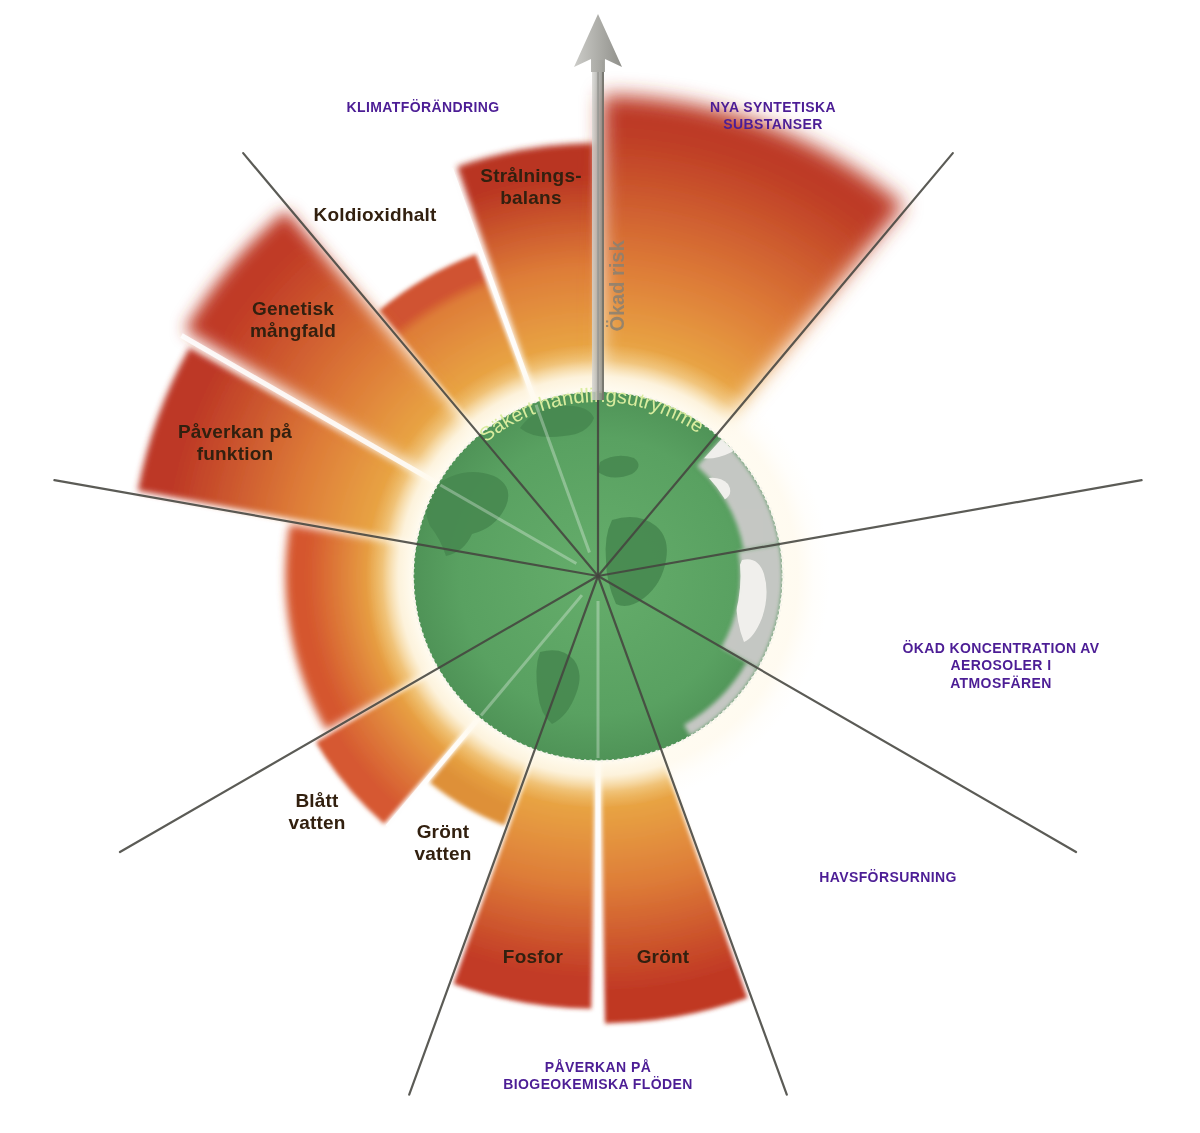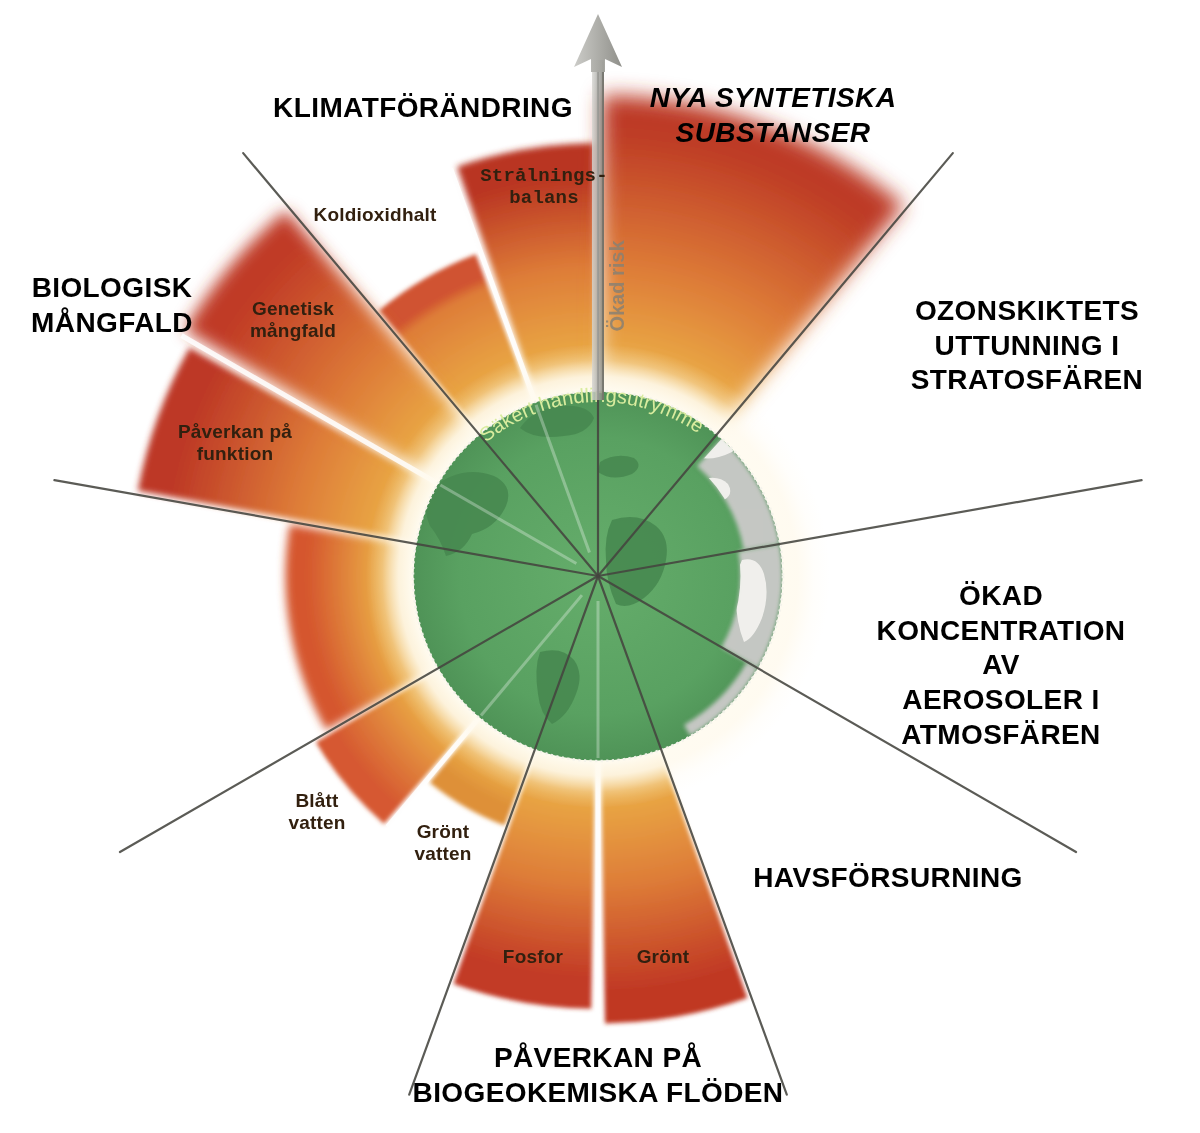--- a/index.html
+++ b/index.html
@@ -1,33 +1,33 @@
 <!DOCTYPE html>
 <html><head>
 <meta charset="utf-8">
 <style>
   html,body{margin:0;padding:0;background:#ffffff;}
   #page{position:relative;width:1200px;height:1133px;background:#fff;overflow:hidden;
         font-family:"Liberation Sans", sans-serif;}
   #chart-svg{position:absolute;left:0;top:0;}
   .lbl{position:absolute;transform:translate(-50%,-50%);text-align:center;
        white-space:pre-line;pointer-events:none;}
-  .g{font-weight:bold;font-size:28px;color:#000000;letter-spacing:.4px;line-height:1.24;}
+  .g{font-weight:bold;font-size:14px;color:#4c1d95;letter-spacing:.4px;line-height:1.24;}
   .s{font-weight:bold;font-size:19px;color:#32200f;line-height:1.16;letter-spacing:.2px;}
   #lbl-klimat{left:423px;top:108px;}
-  #lbl-nya{left:773px;top:116px;font-style:italic;}
+  #lbl-nya{left:773px;top:116px;}
   #lbl-ozon{left:1027px;top:346px;}
   #lbl-aerosol{left:1001px;top:622px;margin-top:44px;}
   #lbl-havs{left:888px;top:878px;}
   #lbl-biogeo{left:598px;top:1076px;}
   #lbl-mark{left:130px;top:638px;}
   #lbl-bio{left:112px;top:306px;}
   #lbl-farsk{left:280px;top:943px;}
   #lbl-koldioxid{left:375px;top:191px;margin-top:24px;}
-  #lbl-stralning{left:544px;top:187px;font-family:Liberation Mono, monospace;}
+  #lbl-stralning{left:531px;top:187px;}
   #lbl-kvave{left:663px;top:957px;}
   #lbl-fosfor{left:533px;top:957px;}
   #lbl-gront{left:443px;top:843px;}
   #lbl-blatt{left:317px;top:806px;margin-top:6px;}
   #lbl-paverkan{left:235px;top:443px;}
   #lbl-genetisk{left:293px;top:320px;}
   #lbl-okad{left:617px;top:286px;transform:translate(-50%,-50%) rotate(-90deg);
             font-weight:bold;font-size:20px;color:#8a8172;opacity:.85;white-space:nowrap;}
 </style>
 </head>
@@ -203,34 +203,29 @@
         <path d="M598 14 L574 67 L591 59 L591 72 L605 72 L605 59 L622 67 Z" fill="url(#headG)" opacity="0.95"></path>
       </g>
     </svg>
 
   <div class="lbl g" id="lbl-klimat">KLIMATFÖRÄNDRING</div>
   <div class="lbl s" id="lbl-koldioxid">Koldioxidhalt</div>
   <div class="lbl s" id="lbl-stralning">Strålnings-
 balans</div>
   <div class="lbl g" id="lbl-nya">NYA SYNTETISKA
 SUBSTANSER</div>
-  <div class="lbl g" id="lbl-ozon">OZONSKIKTETS
-UTTUNNING I
-STRATOSFÄREN</div>
   <div class="lbl g" id="lbl-aerosol">ÖKAD KONCENTRATION AV
 AEROSOLER I ATMOSFÄREN</div>
   <div class="lbl g" id="lbl-havs">HAVSFÖRSURNING</div>
   <div class="lbl g" id="lbl-biogeo">PÅVERKAN PÅ
 BIOGEOKEMISKA FLÖDEN</div>
   <div class="lbl s" id="lbl-kvave">Grönt</div>
   <div class="lbl s" id="lbl-fosfor">Fosfor</div>
   <div class="lbl s" id="lbl-gront">Grönt
 vatten</div>
   <div class="lbl s" id="lbl-blatt">Blått
 vatten</div>
-  <div class="lbl g" id="lbl-bio">BIOLOGISK
-MÅNGFALD</div>
   <div class="lbl s" id="lbl-paverkan">Påverkan på
 funktion</div>
   <div class="lbl s" id="lbl-genetisk">Genetisk
 mångfald</div>
   <div class="lbl" id="lbl-okad">Ökad risk</div>
 </div>
 
 </body></html>

